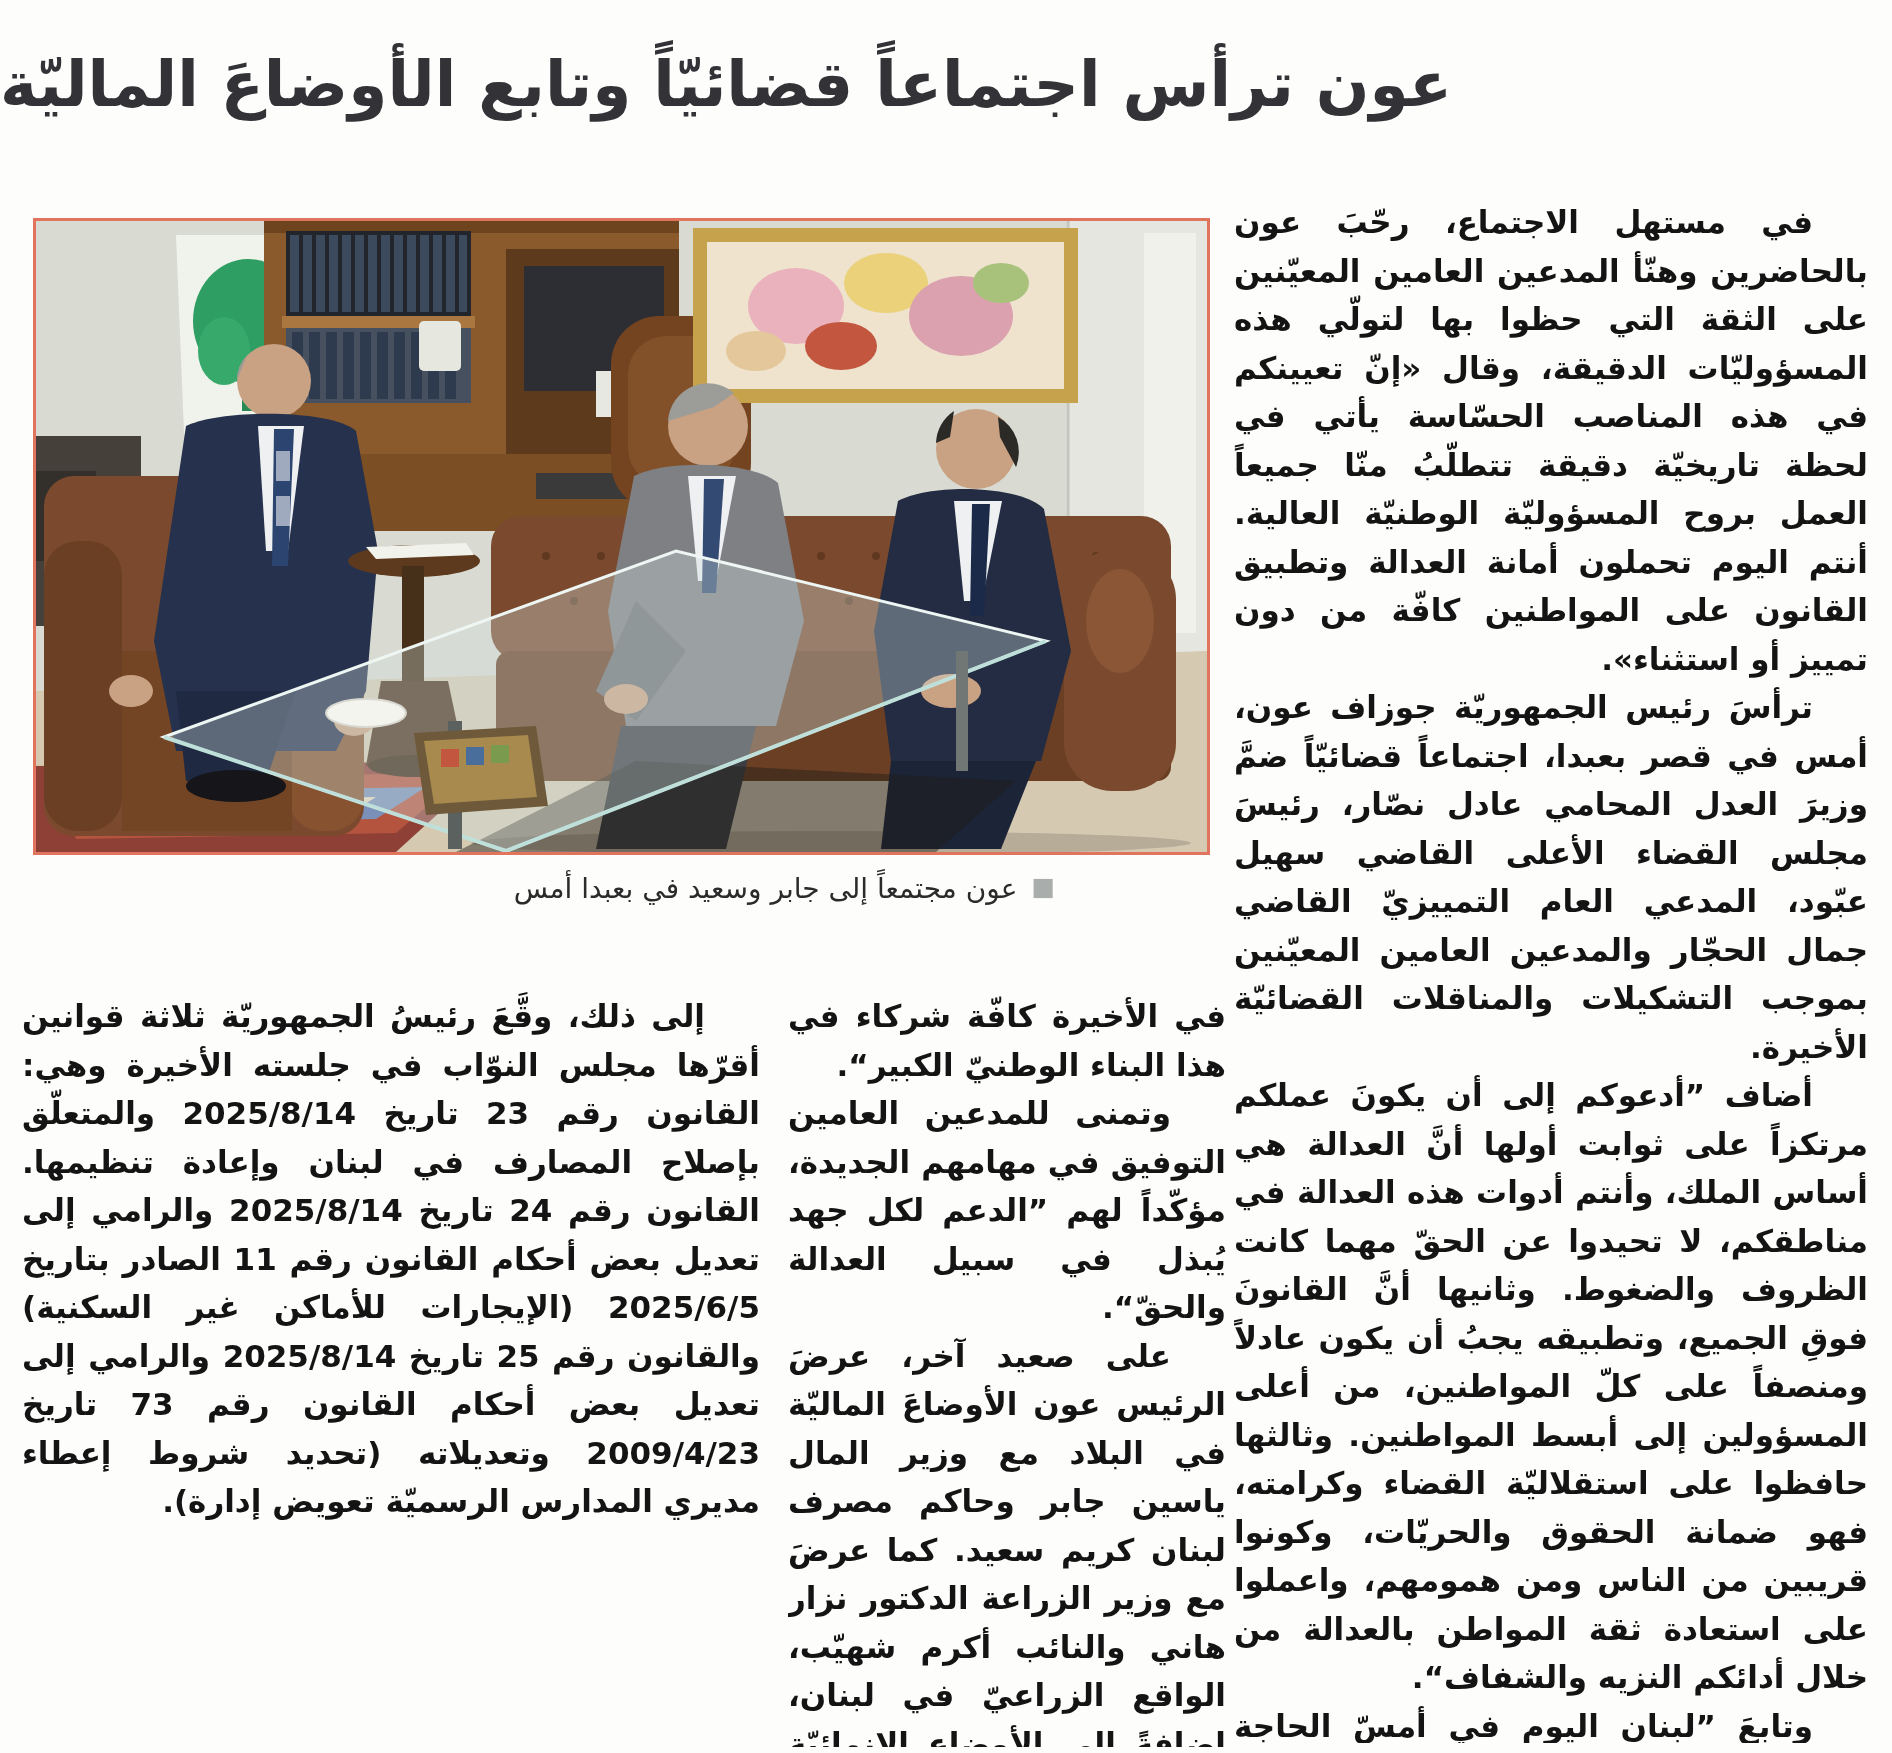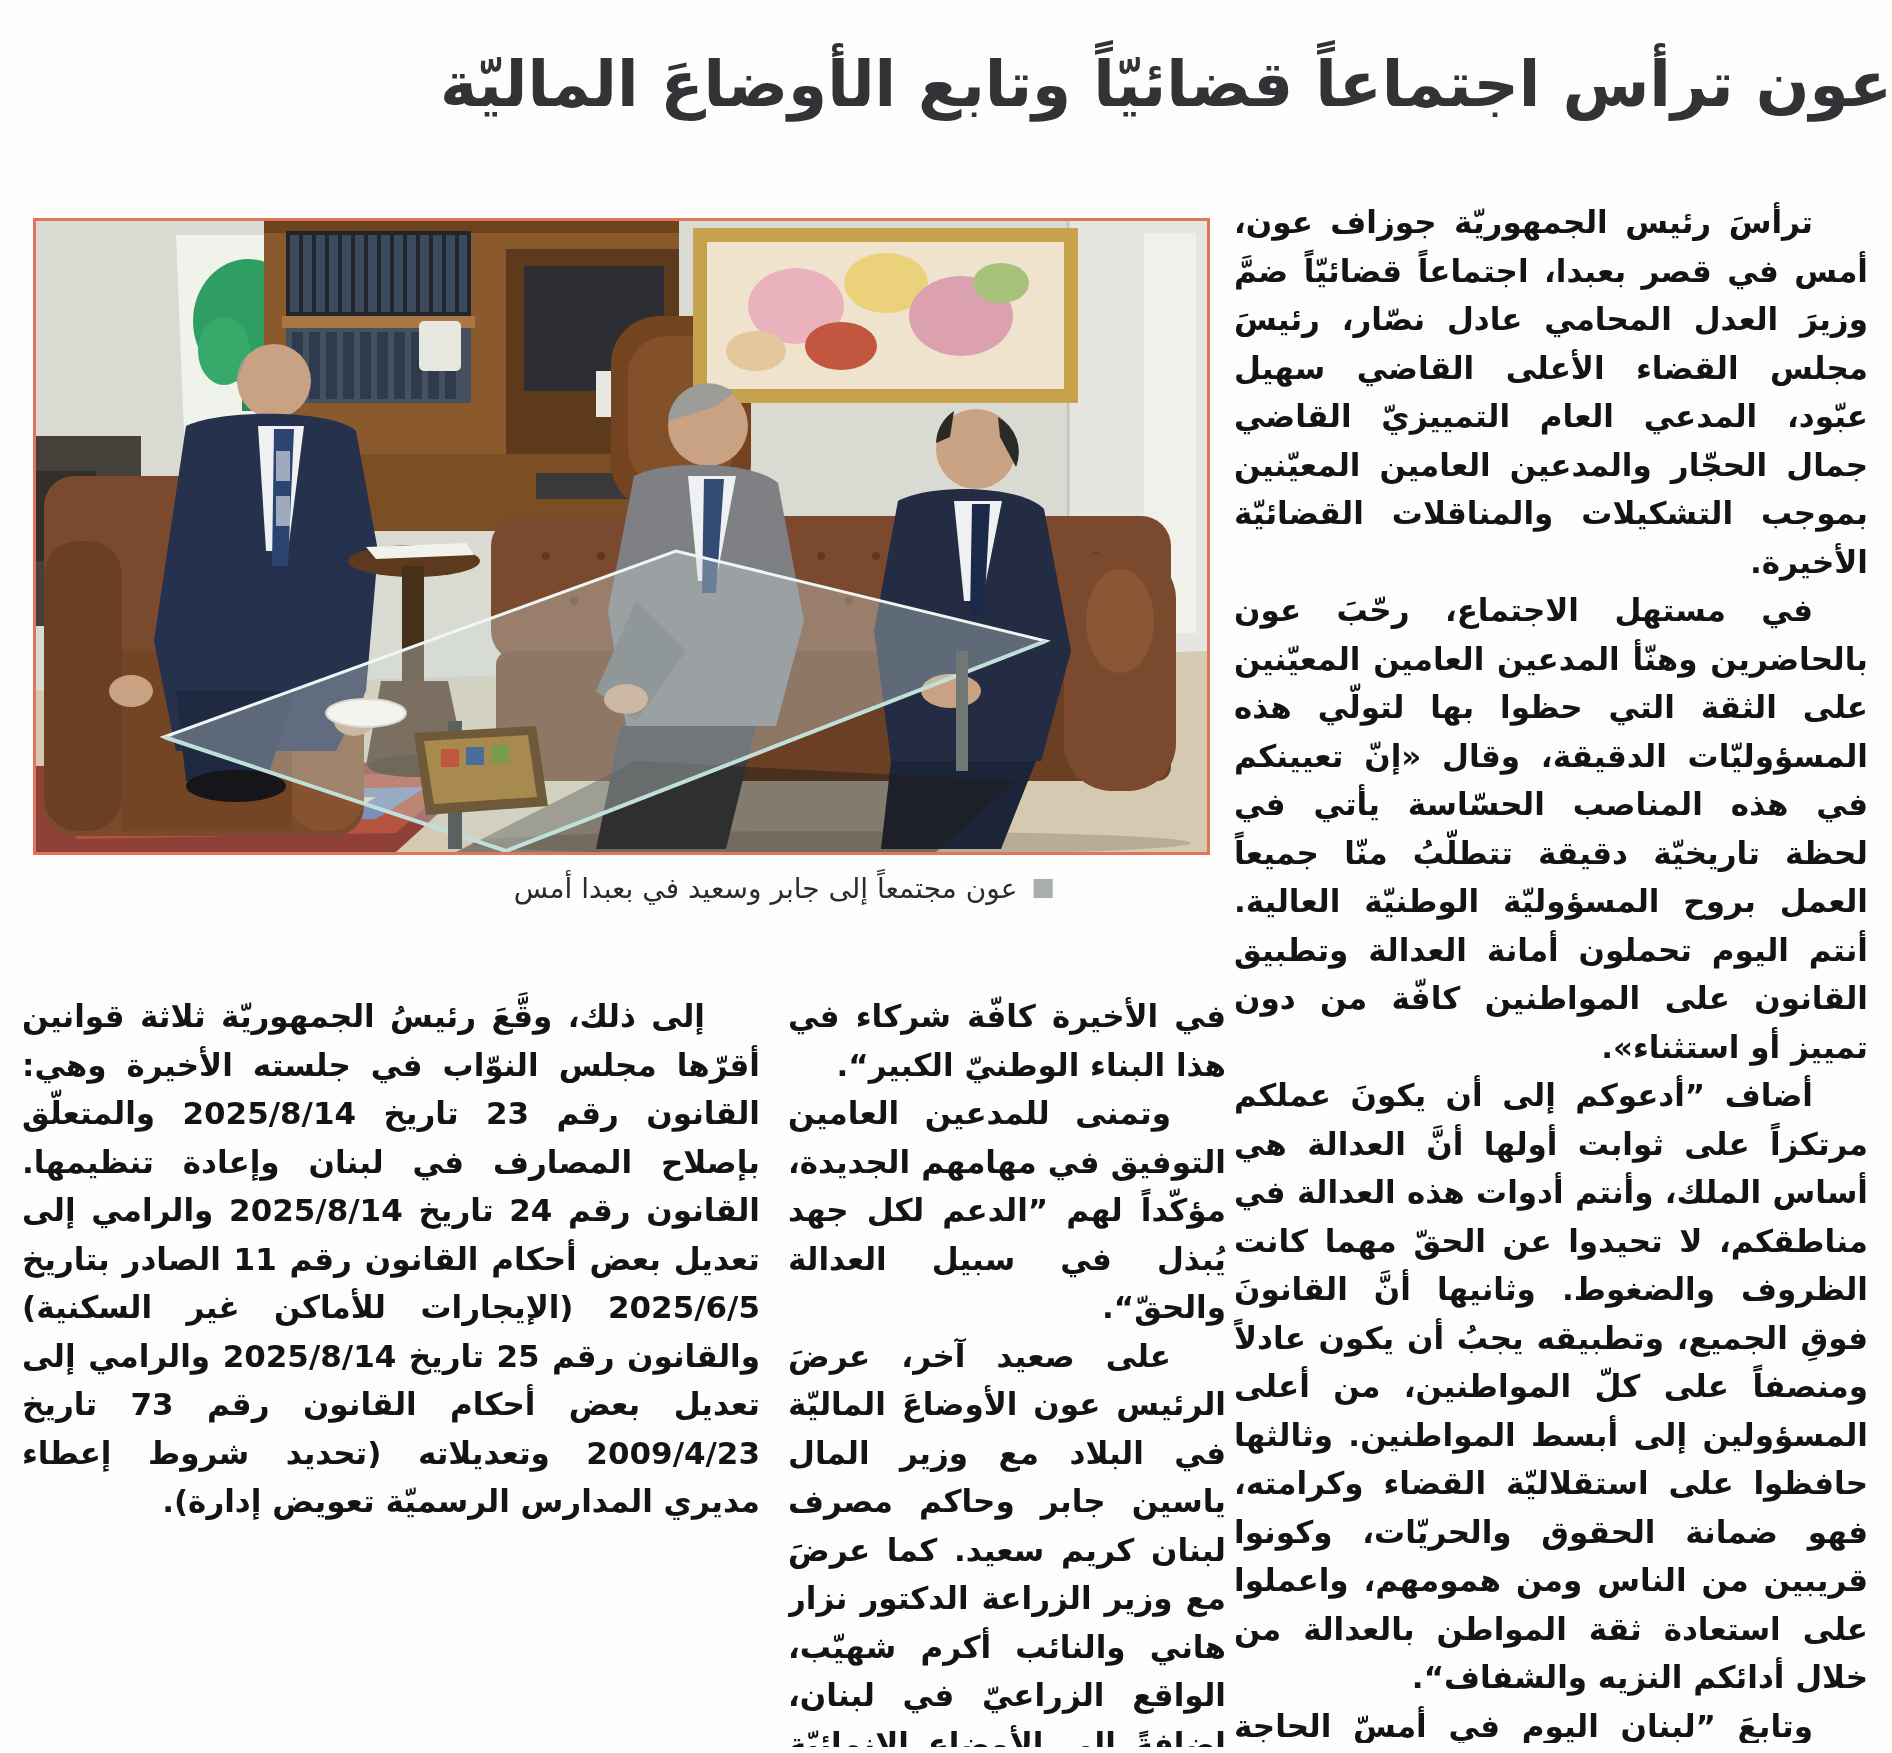--- a/index.html
+++ b/index.html
@@ -7,21 +7,21 @@
     position:relative;
     width:1892px;height:1753px;
     background:#fdfdfb;
     font-family:"DejaVu Sans", sans-serif;
     direction:rtl;
     overflow:hidden;
   }
   .headline{
     position:absolute;top:10px;right:0;left:0;height:160px;
     margin:0;
-    text-align:right;
+    text-align:left;
     font-size:63px;font-weight:bold;color:#323237;
     line-height:150px;white-space:nowrap;
     letter-spacing:-1px;
   }
   .photo{
     position:absolute;left:33px;top:218px;width:1177px;height:637px;
     margin:0;border:3px solid #e0745c;box-sizing:border-box;
     background:#d9dbd2;overflow:hidden;
   }
   .photo svg{display:block;width:100%;height:100%;}
@@ -241,22 +241,22 @@
         </g>
       </g>
     </svg>
   </figure>
 
   <div class="caption">
     <span class="cap-marker">■</span><span>عون مجتمعاً إلى جابر وسعيد في بعبدا أمس</span>
   </div>
 
   <div class="col col-right">
+    <p class="ind">في مستهل الاجتماع، رحّبَ عون بالحاضرين وهنّأ المدعين العامين المعيّنين على الثقة التي حظوا بها لتولّي هذه المسؤوليّات الدقيقة، وقال «إنّ تعيينكم في هذه المناصب الحسّاسة يأتي في لحظة تاريخيّة دقيقة تتطلّبُ منّا جميعاً العمل بروح المسؤوليّة الوطنيّة العالية. أنتم اليوم تحملون أمانة العدالة وتطبيق القانون على المواطنين كافّة من دون تمييز أو استثناء».</p>
     <p class="ind">ترأسَ رئيس الجمهوريّة جوزاف عون، أمس في قصر بعبدا، اجتماعاً قضائيّاً ضمَّ وزيرَ العدل المحامي عادل نصّار، رئيسَ مجلس القضاء الأعلى القاضي سهيل عبّود، المدعي العام التمييزيّ القاضي جمال الحجّار والمدعين العامين المعيّنين بموجب التشكيلات والمناقلات القضائيّة الأخيرة.</p>
-    <p class="ind">في مستهل الاجتماع، رحّبَ عون بالحاضرين وهنّأ المدعين العامين المعيّنين على الثقة التي حظوا بها لتولّي هذه المسؤوليّات الدقيقة، وقال «إنّ تعيينكم في هذه المناصب الحسّاسة يأتي في لحظة تاريخيّة دقيقة تتطلّبُ منّا جميعاً العمل بروح المسؤوليّة الوطنيّة العالية. أنتم اليوم تحملون أمانة العدالة وتطبيق القانون على المواطنين كافّة من دون تمييز أو استثناء».</p>
     <p class="ind">أضاف ”أدعوكم إلى أن يكونَ عملكم مرتكزاً على ثوابت أولها أنَّ العدالة هي أساس الملك، وأنتم أدوات هذه العدالة في مناطقكم، لا تحيدوا عن الحقّ مهما كانت الظروف والضغوط. وثانيها أنَّ القانونَ فوقِ الجميع، وتطبيقه يجبُ أن يكون عادلاً ومنصفاً على كلّ المواطنين، من أعلى المسؤولين إلى أبسط المواطنين. وثالثها حافظوا على استقلاليّة القضاء وكرامته، فهو ضمانة الحقوق والحريّات، وكونوا قريبين من الناس ومن همومهم، واعملوا على استعادة ثقة المواطن بالعدالة من خلال أدائكم النزيه والشفاف“.</p>
     <p class="ind jlast">وتابعَ ”لبنان اليوم في أمسّ الحاجة لعدالة حقيقيّة تُعيد بناء الثقة بالمؤسَّسات وتحمي كرامة الإنسان. أنتم وسائر القضاة</p>
   </div>
 
   <div class="col col-mid">
     <p>في الأخيرة كافّة شركاء في هذا البناء الوطنيّ الكبير“.</p>
     <p class="ind">وتمنى للمدعين العامين التوفيق في مهامهم الجديدة، مؤكّداً لهم ”الدعم لكل جهد يُبذل في سبيل العدالة والحقّ“.</p>
     <p class="ind">على صعيد آخر، عرضَ الرئيس عون الأوضاعَ الماليّة في البلاد مع وزير المال ياسين جابر وحاكم مصرف لبنان كريم سعيد. كما عرضَ مع وزير الزراعة الدكتور نزار هاني والنائب أكرم شهيّب، الواقع الزراعيّ في لبنان، إضافةً إلى الأوضاع الإنمائيّة والاجتماعيّة والزراعيّة في قضاءي عاليه والشوف.</p>
 
   </div>

